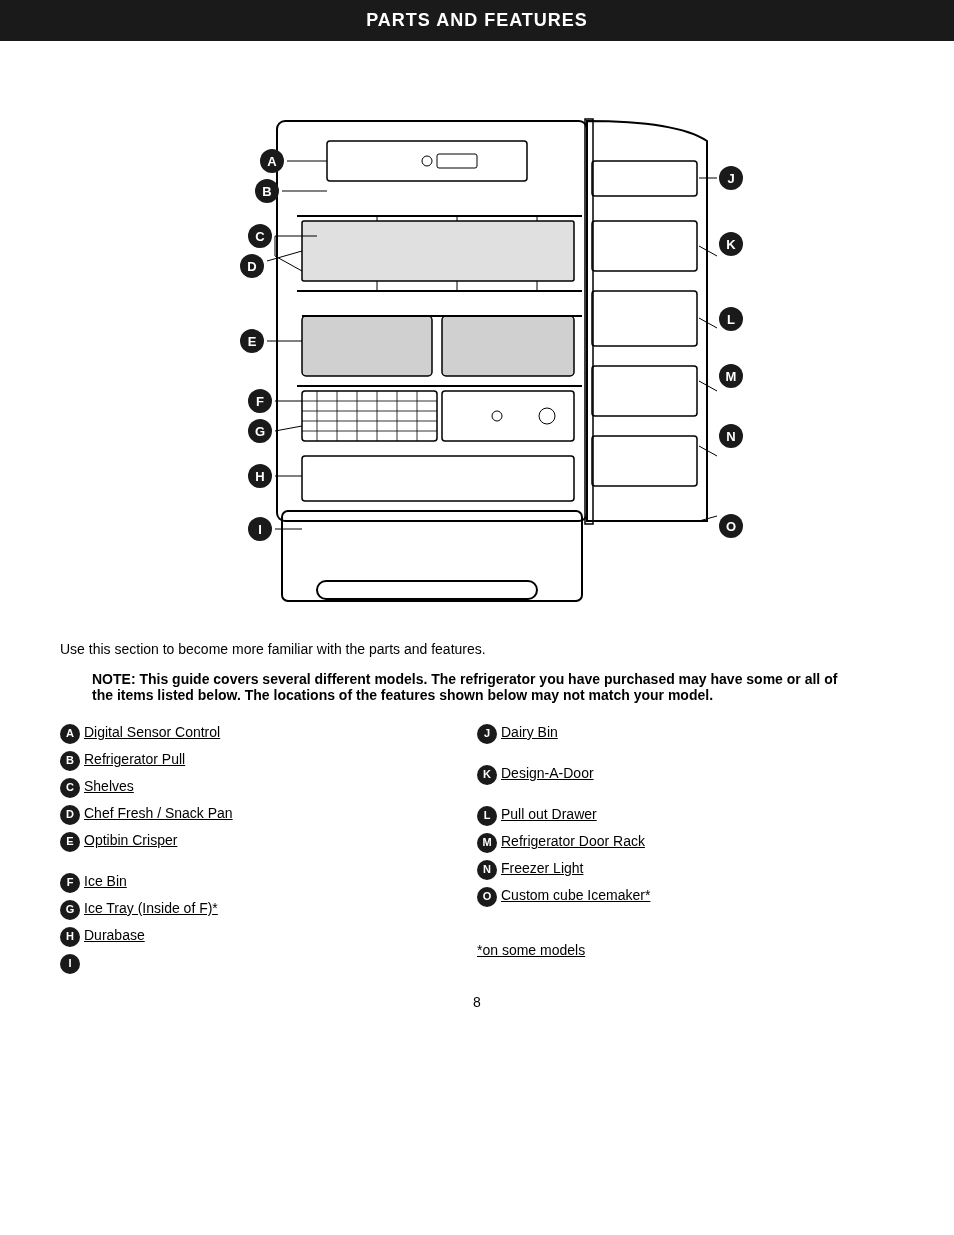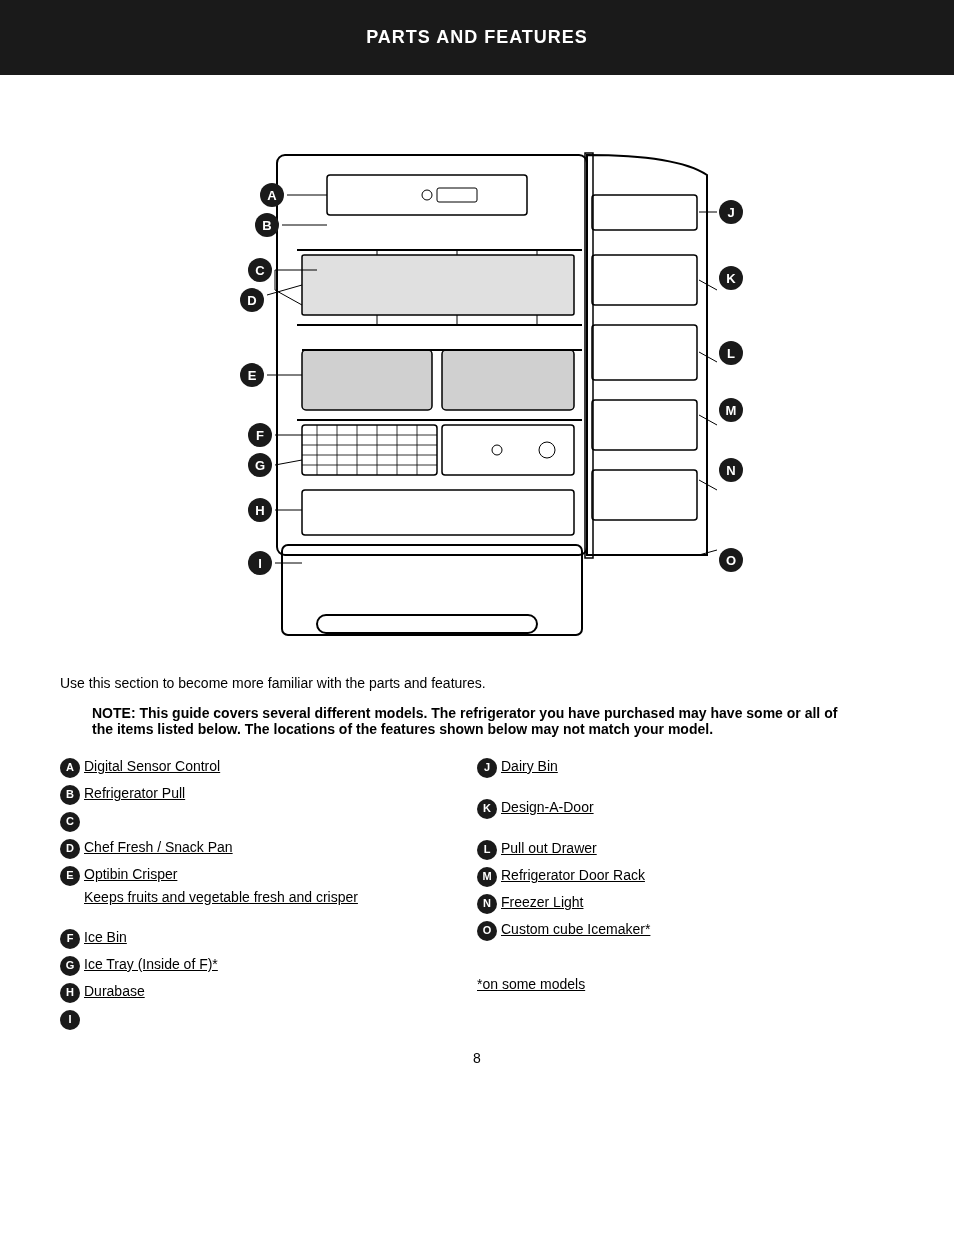--- a/index.html
+++ b/index.html
@@ -9,21 +9,21 @@
       background: #ffffff;
       font-family: Arial, sans-serif;
       font-size: 14px;
       color: #000;
     }
 
     .page-header {
       background: #1a1a1a;
       color: #ffffff;
       text-align: center;
-      padding: 27px 0;
+      padding: 10px 0;
       font-size: 18px;
       font-weight: bold;
       letter-spacing: 1px;
       margin-bottom: 20px;
     }
 
     .diagram-container {
       display: flex;
       justify-content: center;
       margin: 10px auto 20px auto;
@@ -246,34 +246,32 @@
       <span class="feature-label">Digital Sensor Control</span>
     </div>
 
     <div class="feature-item">
       <span class="badge">B</span>
       <span class="feature-label">Refrigerator Pull</span>
     </div>
 
     <div class="feature-item">
       <span class="badge">C</span>
+      <span class="feature-label">Shelves</span>
     </div>
 
     <div class="feature-item">
       <span class="badge">D</span>
       <span class="feature-label">Chef Fresh / Snack Pan</span>
     </div>
 
     <div class="feature-item">
       <span class="badge">E</span>
       <span class="feature-label">Optibin Crisper</span>
     </div>
-    <div class="feature-item indent">
-      <span class="feature-label">Keeps fruits and vegetable fresh and crisper</span>
-    </div>
 
     <div class="spacer"></div>
 
     <div class="feature-item">
       <span class="badge">F</span>
       <span class="feature-label">Ice Bin</span>
     </div>
 
     <div class="feature-item">
       <span class="badge">G</span>

